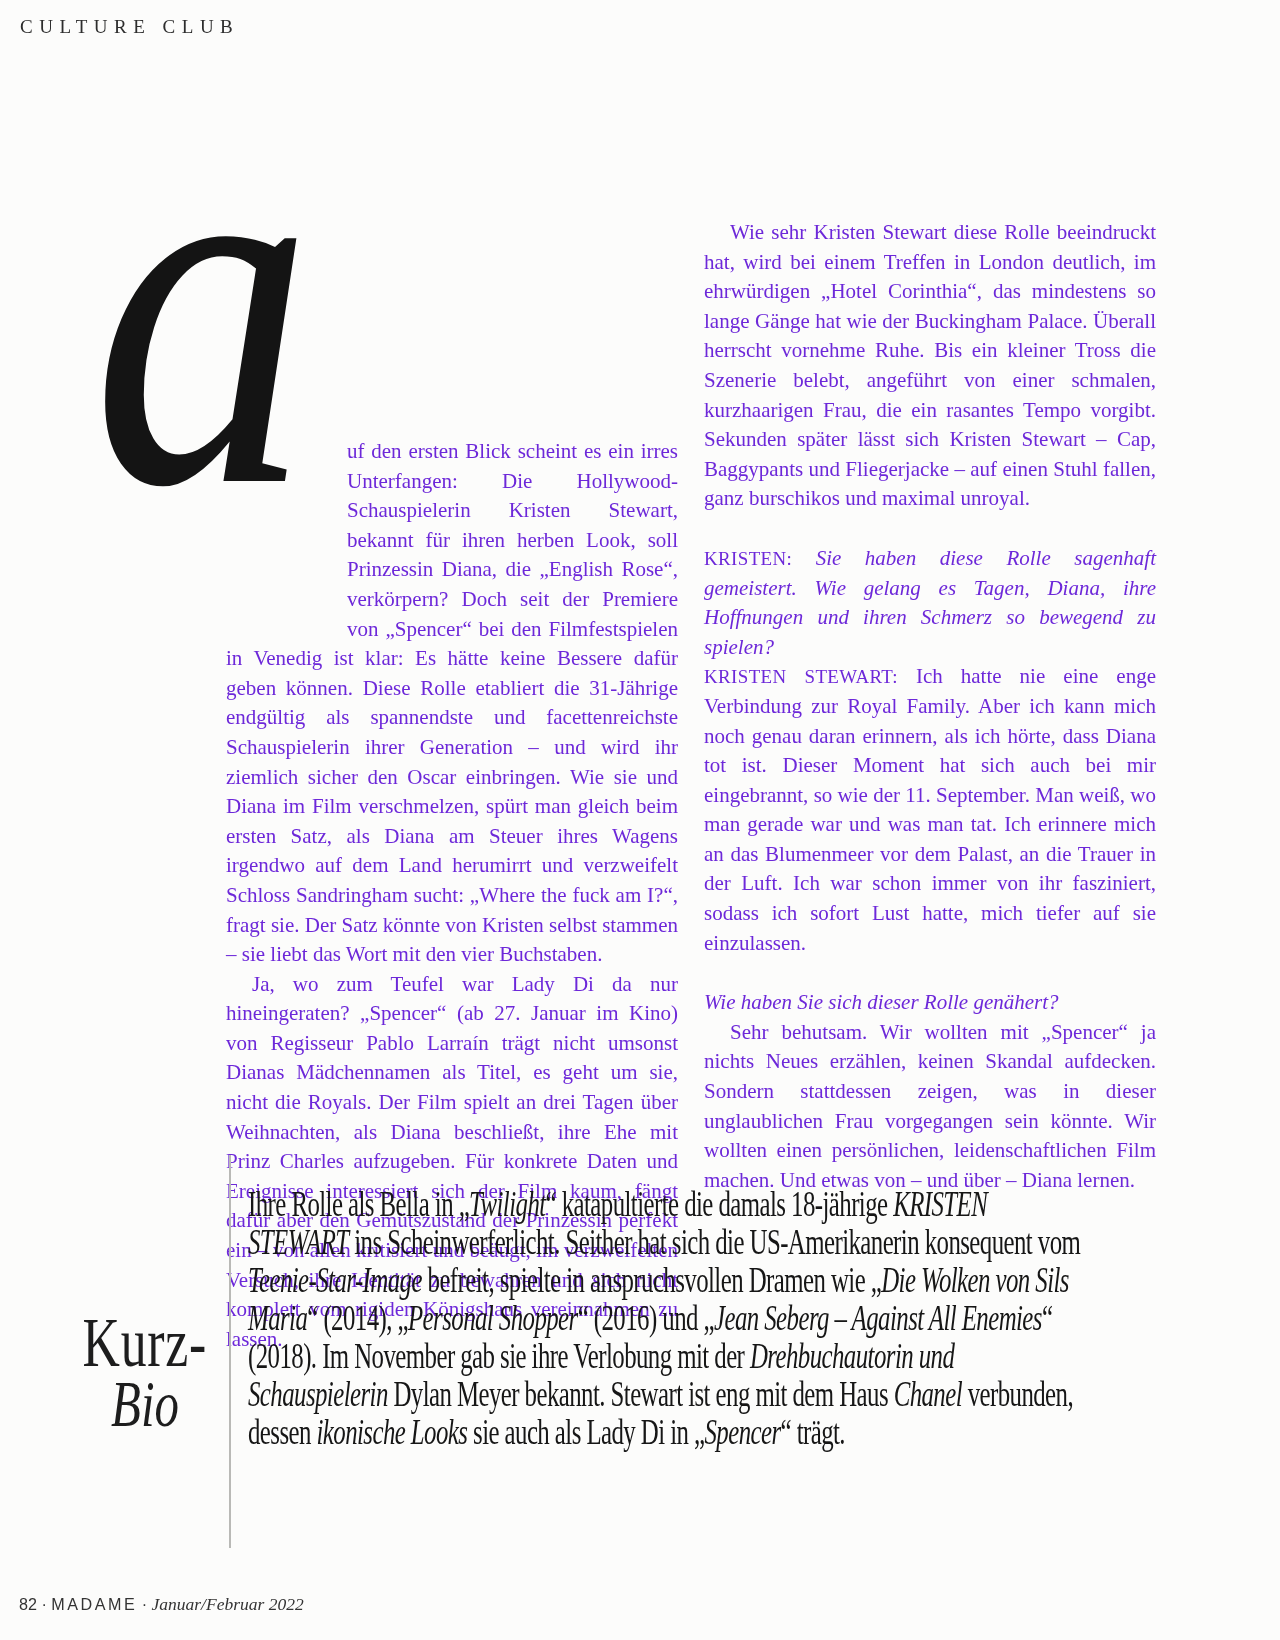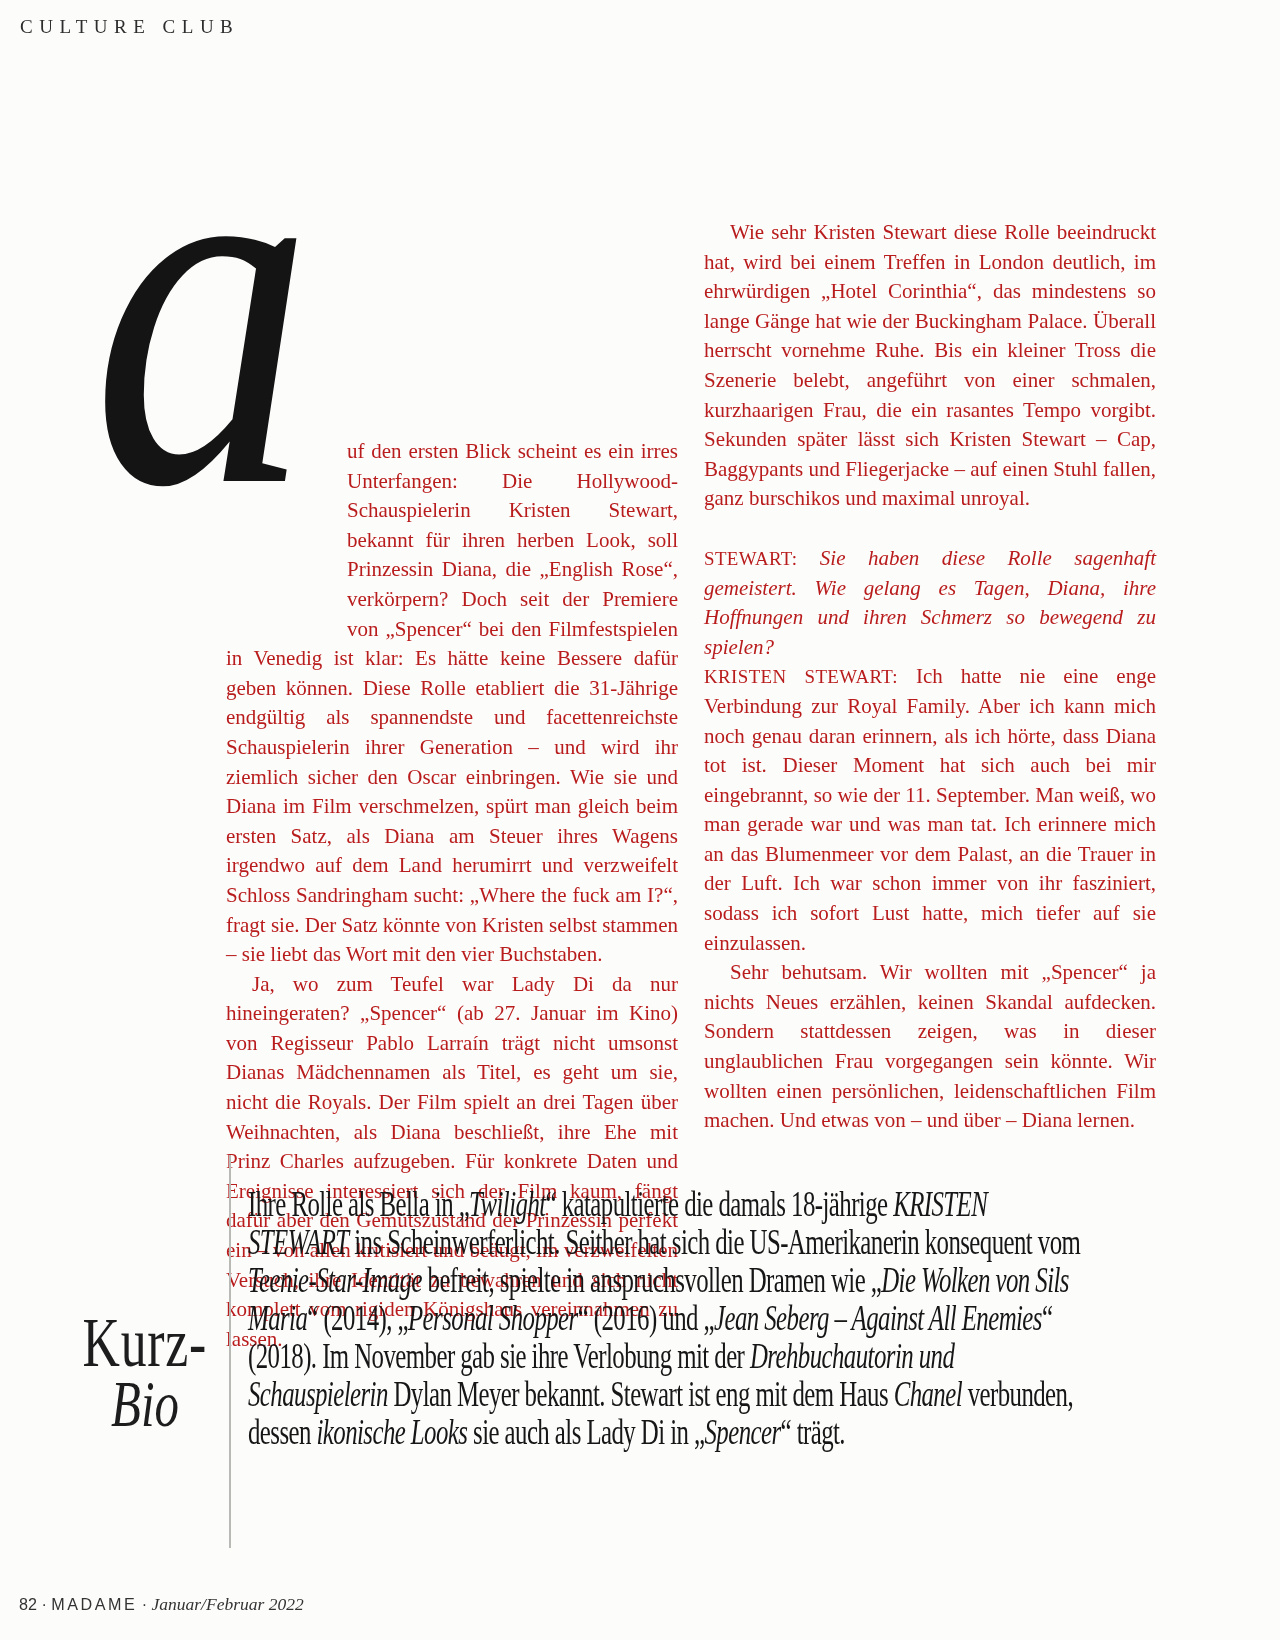--- a/index.html
+++ b/index.html
@@ -19,21 +19,21 @@
     font-style:italic;font-size:520px;line-height:1;color:#141414;
     transform:scaleX(0.85);transform-origin:left top;
     pointer-events:none;white-space:pre;
   }
   .columns{
     position:absolute;left:226px;top:218px;width:930px;
     display:flex;gap:26px;
   }
   .col{width:452px;}
   .col p{
-    margin:0;font-size:21px;line-height:29.6px;color:#b91c1c;
+    margin:0;font-size:21px;line-height:29.6px;color:#6d28d9;
     text-align:justify;hyphens:auto;-webkit-hyphens:auto;
   }
   .indent{text-indent:26px;}
   .qgap{margin-top:30px !important;}
   .run-i{font-style:italic;}
   .run-caps{font-size:0.9em;letter-spacing:0.4px;}
   .run-sans{font-family:"Liberation Sans",sans-serif;font-size:0.95em;}
   .run-sans-sp{font-family:"Liberation Sans",sans-serif;font-size:0.95em;letter-spacing:2.5px;}
   
   .dc-push{float:left;width:100%;height:219px;}
@@ -74,22 +74,23 @@
 
 <div class="columns">
   <div class="col">
     <div class="dc-push"></div>
     <div class="dc-shape"></div>
     <p>uf den ersten Blick scheint es ein irres Unterfangen: Die Hollywood-Schauspielerin Kristen Stewart, bekannt für ihren herben Look, soll Prinzessin Diana, die „English Rose“, verkörpern? Doch seit der Premiere von „Spencer“ bei den Filmfestspielen in Venedig ist klar: Es hätte keine Bessere dafür geben können. Diese Rolle etabliert die 31-Jährige endgültig als spannendste und facettenreichste Schauspielerin ihrer Generation – und wird ihr ziemlich sicher den Oscar einbringen. Wie sie und Diana im Film verschmelzen, spürt man gleich beim ersten Satz, als Diana am Steuer ihres Wagens irgendwo auf dem Land herumirrt und verzweifelt Schloss Sandringham sucht: „Where the fuck am I?“, fragt sie. Der Satz könnte von Kristen selbst stammen – sie liebt das Wort mit den vier Buchstaben.</p>
     <p class="indent">Ja, wo zum Teufel war Lady Di da nur hineingeraten? „Spencer“ (ab 27. Januar im Kino) von Regisseur Pablo Larraín trägt nicht umsonst Dianas Mädchennamen als Titel, es geht um sie, nicht die Royals. Der Film spielt an drei Tagen über Weihnachten, als Diana beschließt, ihre Ehe mit Prinz Charles aufzugeben. Für konkrete Daten und Ereignisse interessiert sich der Film kaum, fängt dafür aber den Gemütszustand der Prinzessin perfekt ein – von allen kritisiert und beäugt, im verzweifelten Versuch, ihre Identität zu bewahren und sich nicht komplett vom rigiden Königshaus vereinnahmen zu lassen.</p>
   </div>
   <div class="col">
     <p class="indent">Wie sehr Kristen Stewart diese Rolle beeindruckt hat, wird bei einem Treffen in London deutlich, im ehrwürdigen „Hotel Corinthia“, das mindestens so lange Gänge hat wie der Buckingham Palace. Überall herrscht vornehme Ruhe. Bis ein kleiner Tross die Szenerie belebt, angeführt von einer schmalen, kurzhaarigen Frau, die ein rasantes Tempo vorgibt. Sekunden später lässt sich Kristen Stewart – Cap, Baggypants und Fliegerjacke – auf einen Stuhl fallen, ganz burschikos und maximal unroyal.</p>
-    <p class="qgap"><span class="run-caps">STEWART: </span><span class="run-i">Sie haben diese Rolle sagenhaft gemeistert. Wie gelang es Tagen, Diana, ihre Hoffnungen und ihren Schmerz so bewegend zu spielen?</span></p>
+    <p class="qgap"><span class="run-caps">KRISTEN: </span><span class="run-i">Sie haben diese Rolle sagenhaft gemeistert. Wie gelang es Tagen, Diana, ihre Hoffnungen und ihren Schmerz so bewegend zu spielen?</span></p>
     <p><span class="run-caps">KRISTEN STEWART: </span><span>Ich hatte nie eine enge Verbindung zur Royal Family. Aber ich kann mich noch genau daran erinnern, als ich hörte, dass Diana tot ist. Dieser Moment hat sich auch bei mir eingebrannt, so wie der 11. September. Man weiß, wo man gerade war und was man tat. Ich erinnere mich an das Blumenmeer vor dem Palast, an die Trauer in der Luft. Ich war schon immer von ihr fasziniert, sodass ich sofort Lust hatte, mich tiefer auf sie einzulassen.</span></p>
+    <p class="qgap run-i">Wie haben Sie sich dieser Rolle genähert?</p>
     <p class="indent">Sehr behutsam. Wir wollten mit „Spencer“ ja nichts Neues erzählen, keinen Skandal aufdecken. Sondern stattdessen zeigen, was in dieser unglaublichen Frau vorgegangen sein könnte. Wir wollten einen persönlichen, leidenschaftlichen Film machen. Und etwas von – und über – Diana lernen.</p>
   </div>
 </div>
 
 <div class="bio-divider"></div>
 
 <div class="bio-label">
   <div class="bl1">Kurz-</div>
   <div class="bl2">Bio</div>
 </div>

